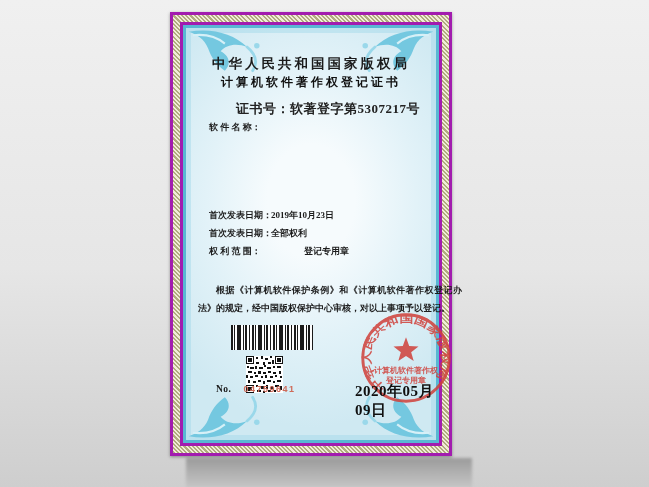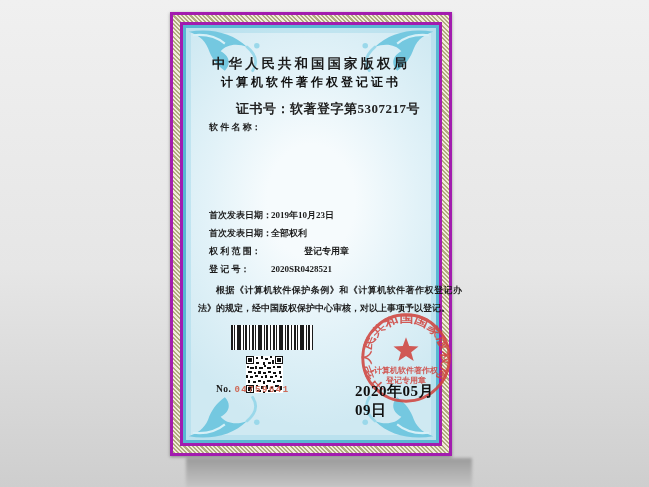--- a/index.html
+++ b/index.html
@@ -73,21 +73,21 @@
       repeating-linear-gradient(90deg,#1a1a1a 0 1px,transparent 1px 3px),
       repeating-linear-gradient(90deg,#1a1a1a 0 2px,transparent 2px 7px),
       #fdfdfd;
   }
   .qr{position:absolute;left:60px;top:328px;width:37px;height:37px;background:#fdfdfd;}
   .qr svg{width:100%;height:100%;display:block;}
   .serial{
     position:absolute;left:30px;top:356px;font-size:9.5px;color:#1b1b1b;
     font-weight:bold;letter-spacing:.5px;
   }
-  .serial .num{color:#cf6a58;letter-spacing:1.5px;font-family:Liberation Mono, monospace;font-weight:bold;font-size:9px;}
+  .serial .num{color:#cf6a58;letter-spacing:1.5px;font-family:Liberation Sans, sans-serif;font-weight:bold;font-size:9px;margin-left:9px;}
   .seal{position:absolute;left:173px;top:283px;width:94px;height:94px;opacity:.85;}
   .seal svg{width:100%;height:100%;display:block;}
   .issue-date{
     position:absolute;left:169px;top:354px;z-index:5;
     font-size:15px;font-weight:bold;color:#101010;letter-spacing:.5px;
   }
 </style>
 </head>
 <body>
 
@@ -145,24 +145,20 @@
         <span class="lab">首次发表日期：</span>
         <span class="val">2019年10月23日</span>
       </div>
       <div class="frow r5">
         <span class="lab">首次发表日期：</span>
         <span class="val">全部权利</span>
       </div>
       <div class="frow r6">
         <span class="lab">权 利 范 围：</span>
         <span class="val">登记专用章</span>
-      </div>
-      <div class="frow r7">
-        <span class="lab">登  记  号：</span>
-        <span class="val">2020SR0428521</span>
       </div>
 
       <div class="statement">根据《计算机软件保护条例》和《计算机软件著作权登记办法》的规定，经中国版权保护中心审核，对以上事项予以登记。</div>
 
       <div class="barcode"></div>
 
       <div class="qr">
         <svg viewBox="0 0 33 33" shape-rendering="crispEdges">
           <rect width="33" height="33" fill="#fff"></rect>
           <g fill="#111">

